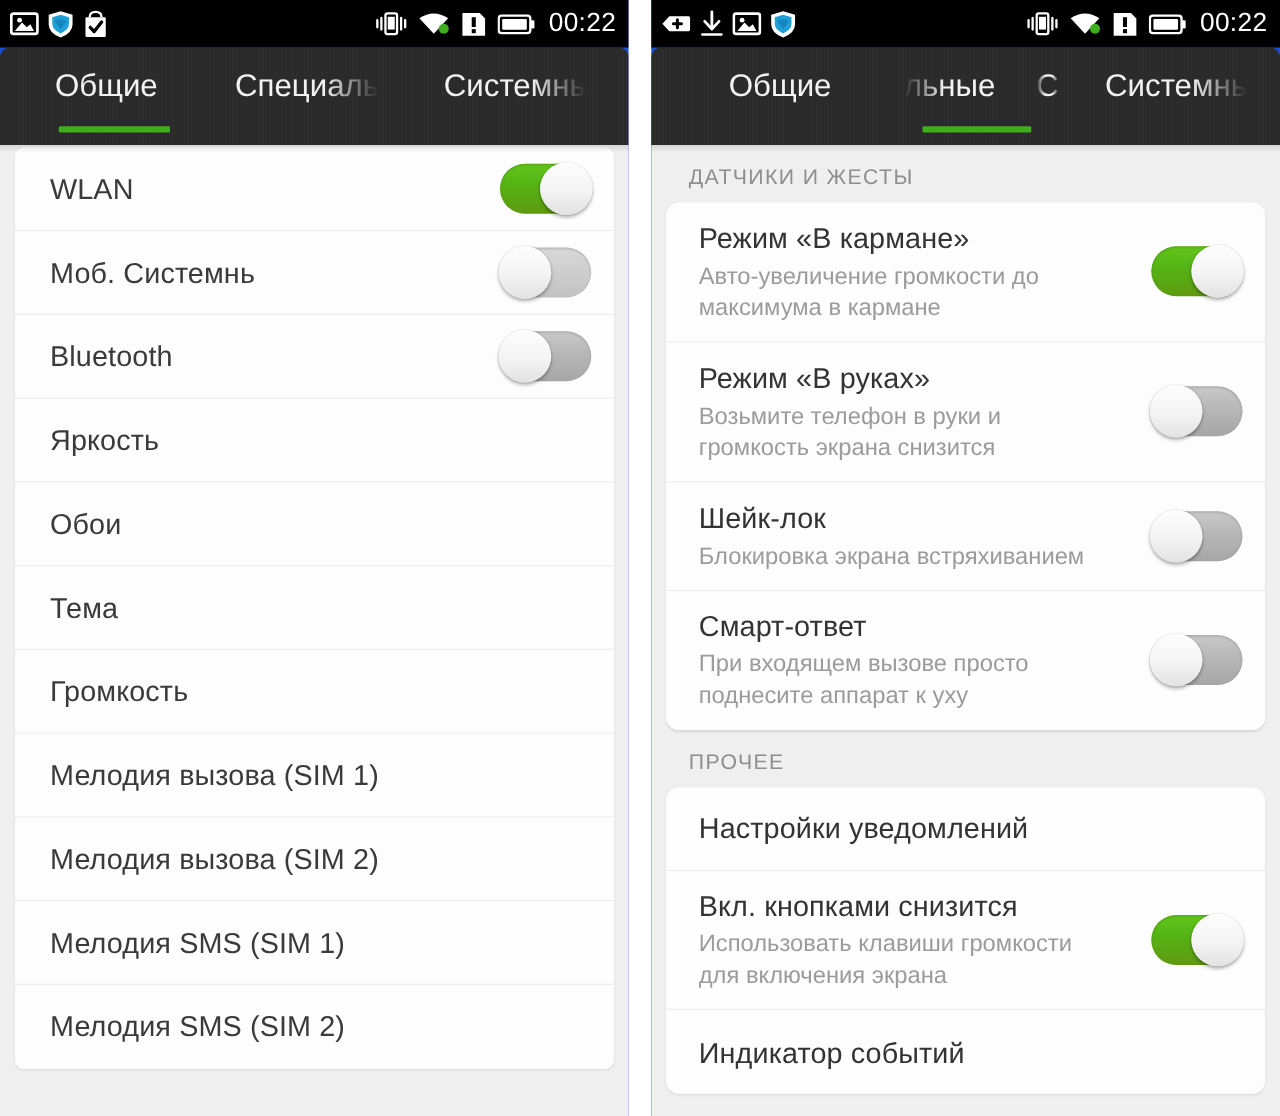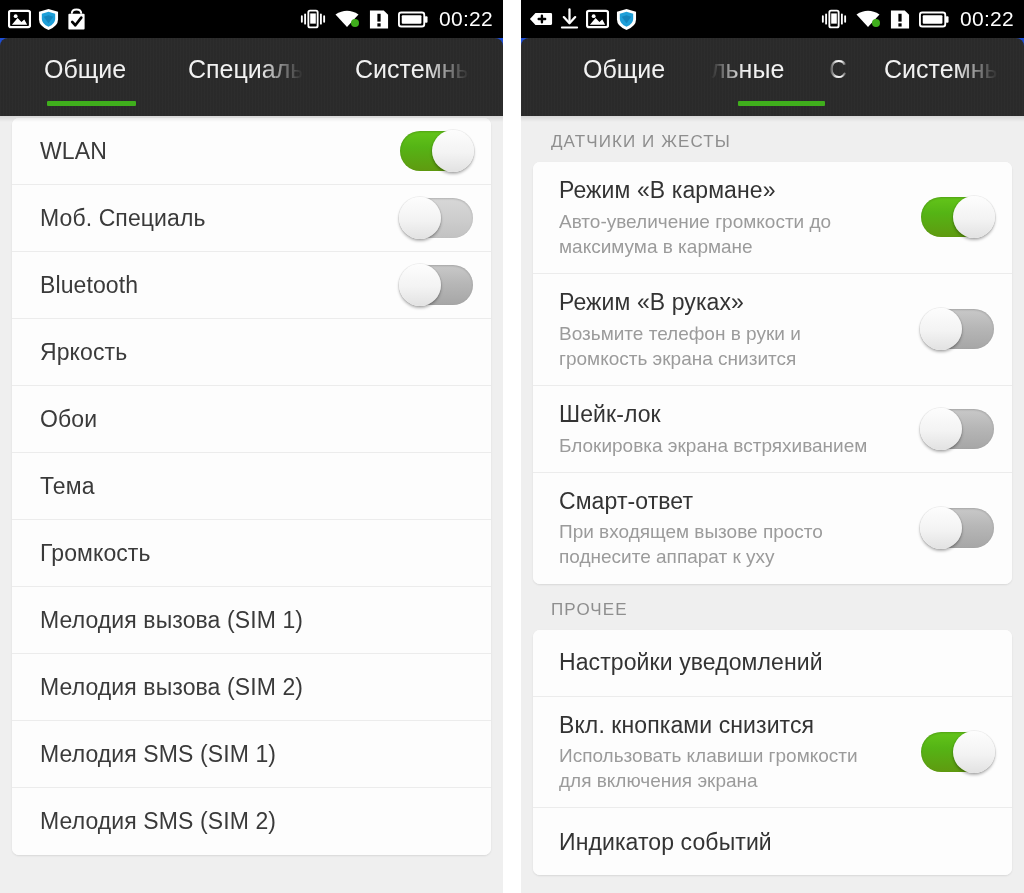--- a/index.html
+++ b/index.html
@@ -189,21 +189,21 @@
   .switch.off .knob { left: -1px; }
 
   
   .section-header {
     font-size: 17px;
     letter-spacing: 1.1px;
     color: #8e8e8e;
     padding: 16px 0 10px 30px;
     text-transform: uppercase;
   }
-  .right-card { margin: 0 12px; }
+  .right-card { margin: 0 12px; border-radius: 10px; }
   .rrow {
     position: relative;
     display: flex;
     align-items: center;
     min-height: 67px;
     padding: 14px 18px 14px 26px;
     background: #fdfdfd;
     border-bottom: 1px solid #ececec;
   }
   .rrow:last-child { border-bottom: none; }
@@ -287,21 +287,21 @@
 
         <div class="row">
           <span class="row-label">WLAN</span>
           <span class="row-spacer"></span>
           <span class="switch on">
               <span class="knob"></span>
             </span>
         </div>
 
         <div class="row">
-          <span class="row-label">Моб. Специаль</span>
+          <span class="row-label">Моб. Системнь</span>
           <span class="row-spacer"></span>
           <span class="switch off light">
               <span class="knob"></span>
             </span>
         </div>
 
         <div class="row">
           <span class="row-label">Bluetooth</span>
           <span class="row-spacer"></span>
           <span class="switch off">
@@ -385,21 +385,21 @@
           <rect x="28.5" y="6" width="3" height="7" rx="1" fill="#fff"></rect>
           <rect x="4" y="5" width="21" height="9" rx="1" fill="#fff"></rect>
         </svg>
         <span class="clock">00:22</span>
       </div>
     </div>
 
     <div class="tabbar">
       <div class="tabs">
         <div class="tab" style="left:62px;">Общие</div>
-        <div class="tab dim-left" style="left:190px;">льные</div>
+        <div class="tab dim-left" style="left:202px;">льные</div>
         <div class="tab dim-both" style="left:308px;">С</div>
         <div class="tab dim-right" style="left:363px;">Системнь</div>
         <div class="tab-underline" style="left:217px; width:87px;"></div>
       </div>
     </div>
 
     <div class="content">
 
       <div class="section-header">ДАТЧИКИ И ЖЕСТЫ</div>
 

